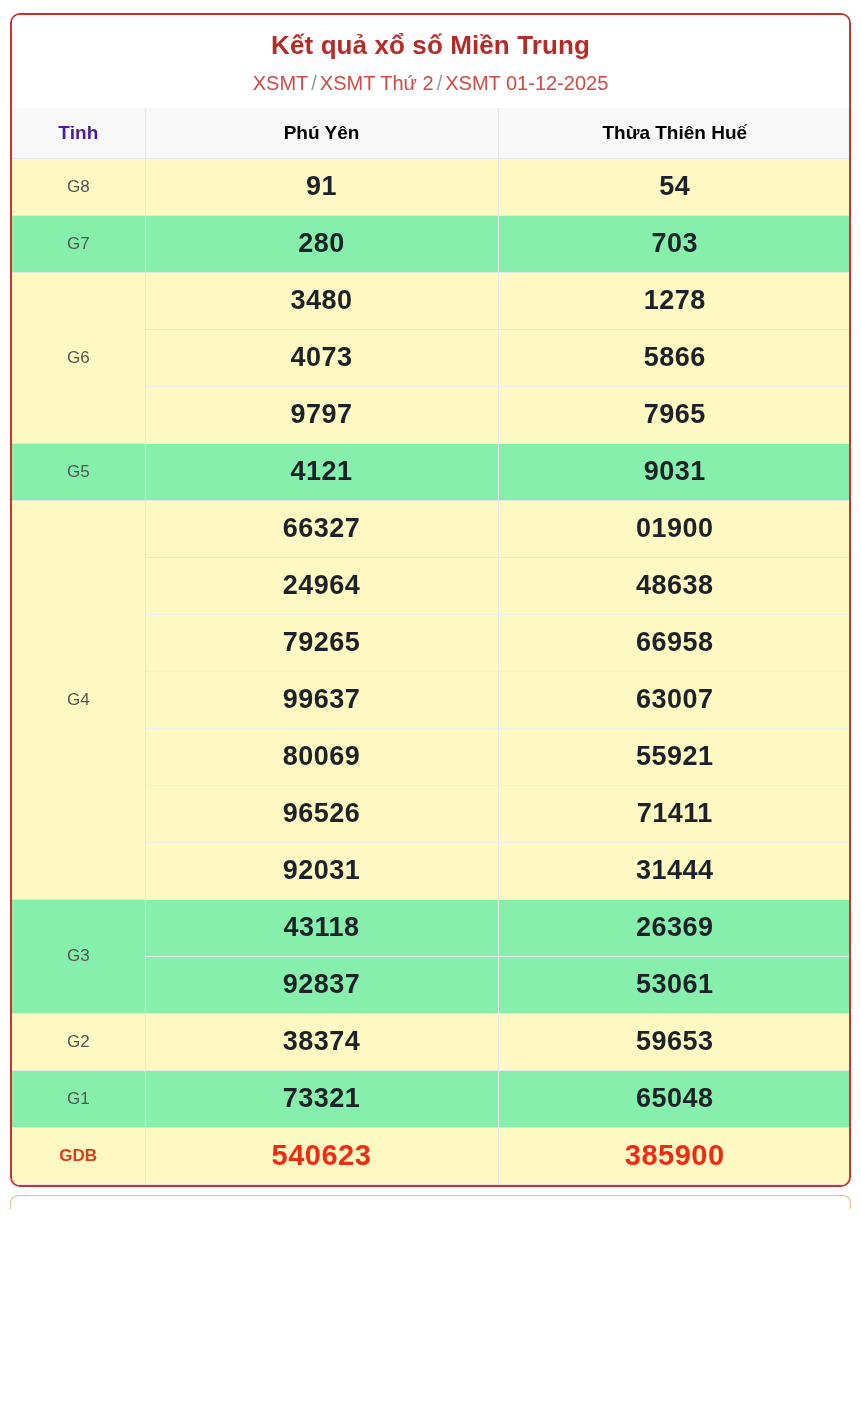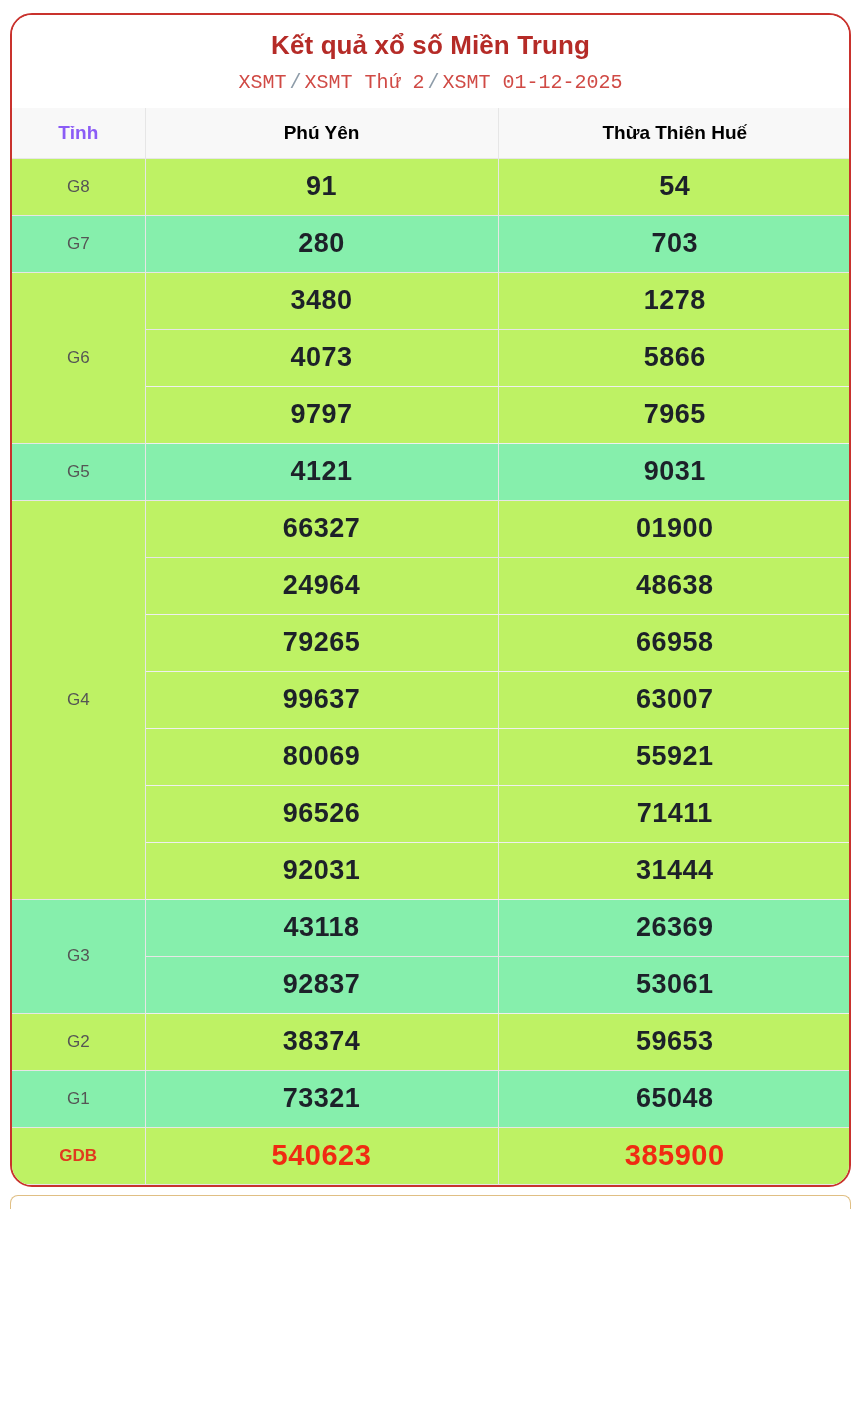--- a/index.html
+++ b/index.html
@@ -12,21 +12,21 @@
   }
 
   body {
     padding: 13px 10px 0 10px;
   }
 
   
   .result-card {
     width: 841px;
     border: 2px solid #c9322d;
-    border-radius: 22px;
+    border-radius: 10px;
     background: #ffffff;
     overflow: hidden;
   }
 
   
   .card-header {
     padding: 14px 10px 12px 10px;
     text-align: center;
     background: #ffffff;
   }
@@ -38,21 +38,20 @@
     line-height: 1.25;
     letter-spacing: 0.1px;
   }
 
   .breadcrumb {
     margin-top: 8px;
     font-size: 20px;
     color: #d04a45;
     line-height: 1.3;
     white-space: nowrap;
-    font-family: Liberation Mono, monospace;
   }
   .breadcrumb a {
     color: #d04a45;
     text-decoration: none;
   }
   .breadcrumb .crumb-sep {
     color: #8d9ba8;
     padding: 0 3px;
   }
 
@@ -79,21 +78,21 @@
 
   
   .head-row th {
     background: #f8f8f8;
     padding: 14px 4px;
     font-size: 19px;
     font-weight: bold;
     border-top: none;
     border-bottom: 1px solid #e6e6e6;
   }
-  .head-row th.th-tinh { color: #8b5cf6; }
+  .head-row th.th-tinh { color: #4c1d95; }
   .head-row th.th-prov { color: #000000; }
 
   
   td.prize-label {
     font-size: 17px;
     color: #555555;
     font-weight: normal;
     padding: 4px;
   }
   td.prize-label.gdb {
@@ -110,21 +109,21 @@
     padding: 2px 6px;
     letter-spacing: 0.5px;
   }
   td.num.inner { border-top-color: #efefef; border-bottom-color: #efefef; }
   td.num.jackpot {
     color: #f02b12;
     font-size: 29px;
   }
 
   
-  tr.shaded td { background: #bef264; margin-left: 28px; }
+  tr.shaded td { background: #fef9c3; margin-left: 28px; }
   tr.plain  td { background: #86efac; margin-left: 12px; }
 
   
   .next-panel {
     margin-top: 8px;
     width: 841px;
     height: 14px;
     border: 1px solid #e0bf84;
     border-radius: 8px 8px 0 0;
     border-bottom: none;

